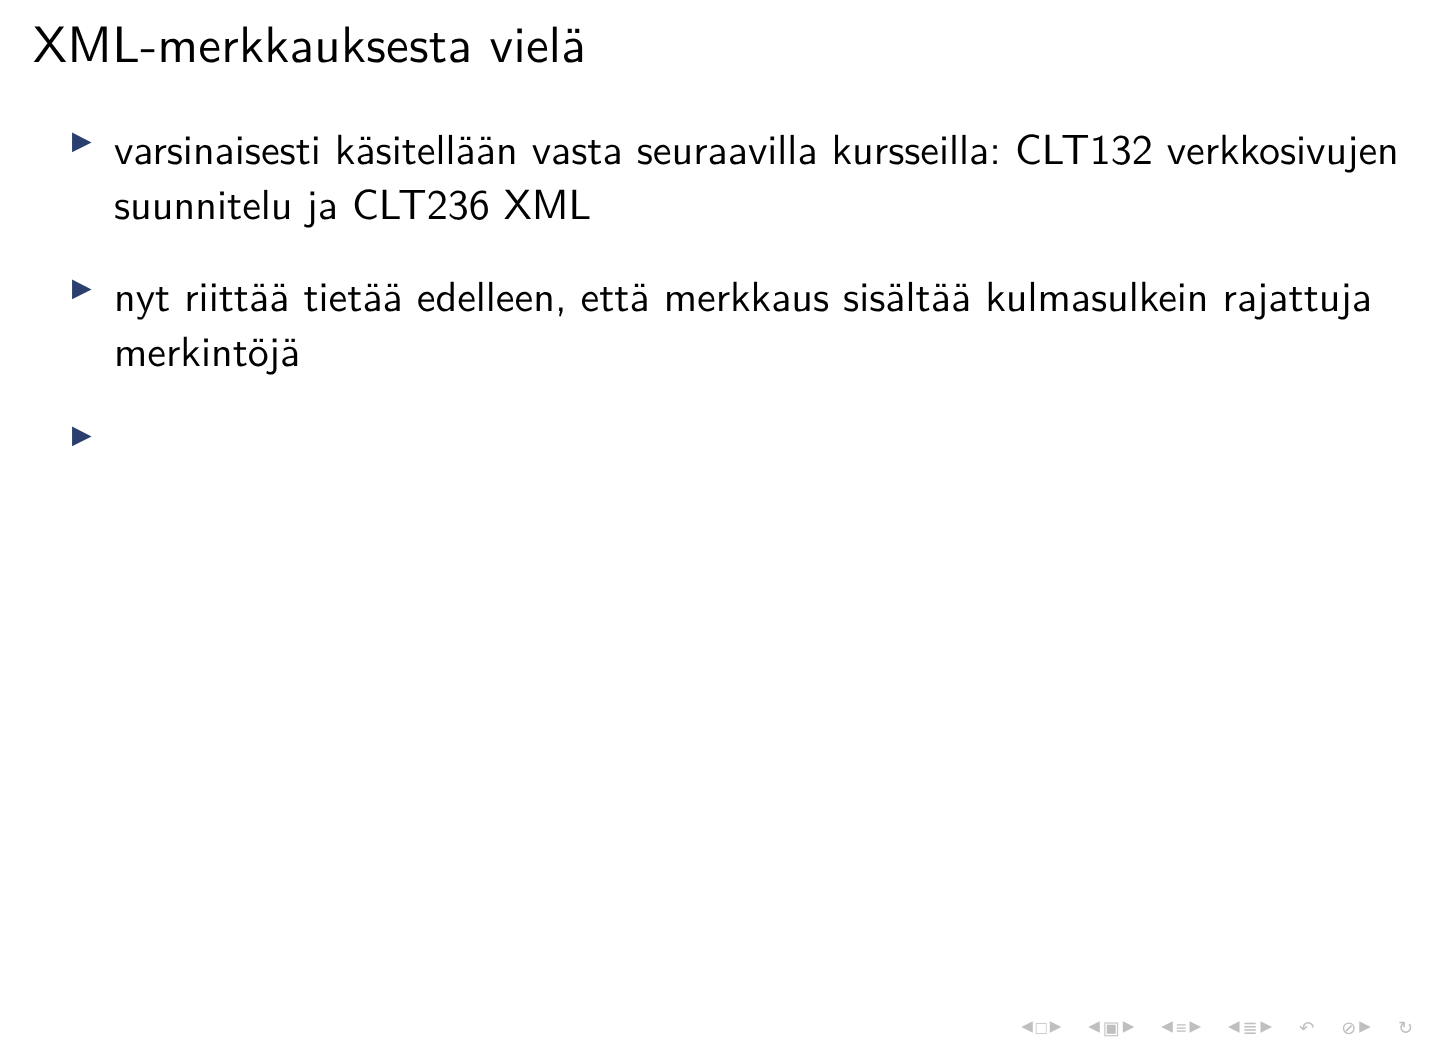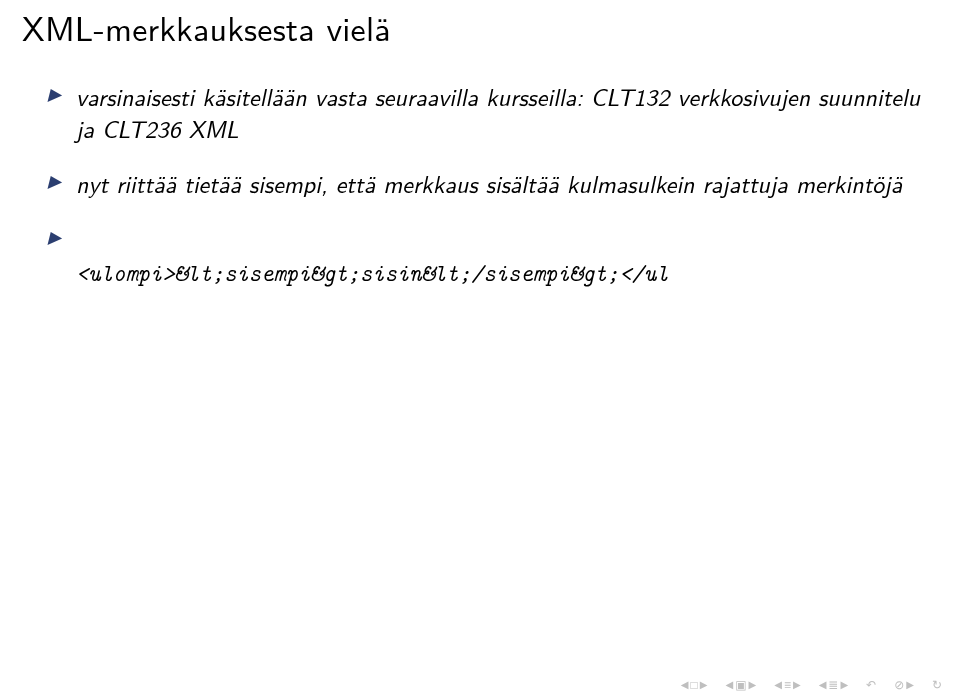--- a/index.html
+++ b/index.html
@@ -21,23 +21,22 @@
   }
   .title {
     font-size: 34px;
     font-weight: 400;
     padding: 2px 22px 28px 22px;
     letter-spacing: 0.2px;
     color: #000;
   }
   .body {
     padding: 0 24px 0 48px;
-    font-size: 24px;
+    font-size: 28px;
     line-height: 1.32;
-    font-style: italic;
   }
   ul.top {
     list-style: none;
     margin: 0;
     padding: 0;
   }
   ul.top > li {
     position: relative;
     padding-left: 28px;
     margin-bottom: 24px;
@@ -86,27 +85,26 @@
   <div class="title">XML-merkkauksesta vielä</div>
 
   <div class="body">
     <ul class="top">
 
       <li>
         <span>varsinaisesti käsitellään vasta seuraavilla kursseilla: CLT132 verkkosivujen suunnitelu ja CLT236 XML</span>
       </li>
 
       <li>
-        <span>nyt riittää tietää sisempi, että merkkaus sisältää kulmasulkein rajattuja merkintöjä</span>
+        <span>nyt riittää tietää edelleen, että merkkaus sisältää kulmasulkein rajattuja merkintöjä</span>
       </li>
 
 
       <li>
         <br>
-        <span class="tt">&lt;ulompi&gt;&amp;lt;sisempi&amp;gt;sisin&amp;lt;/sisempi&amp;gt;&lt;/ul</span>
       </li>
 
     </ul>
   </div>
 
   <div class="nav">
     <span class="nav-group">
       <span class="nav-icon small">◀</span>
       <span class="nav-icon">□</span>
       <span class="nav-icon small">▶</span>

